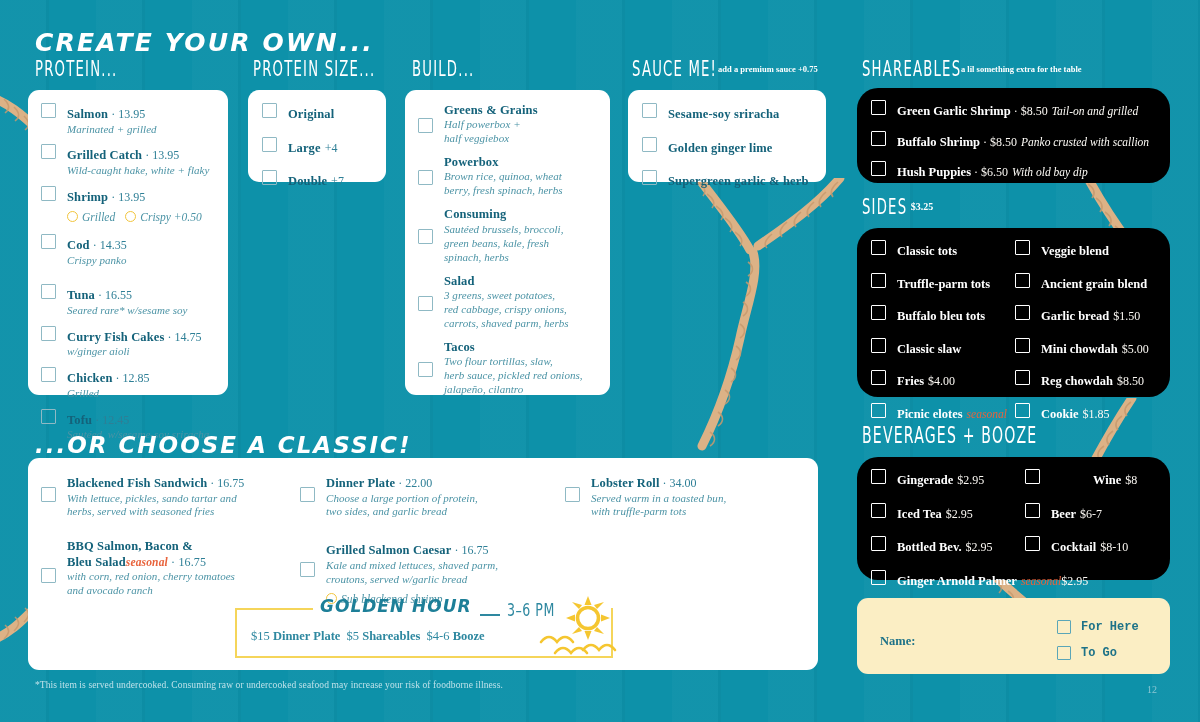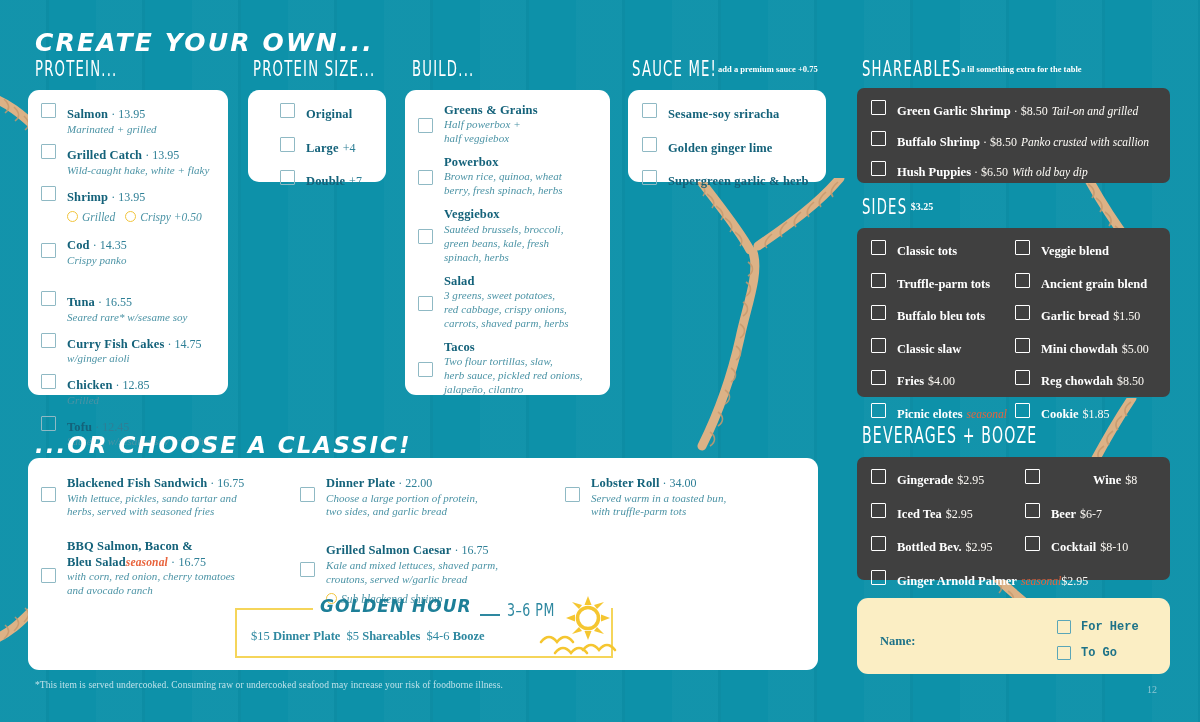--- a/index.html
+++ b/index.html
@@ -79,22 +79,22 @@
   }
 
   
   .card {
     position: absolute;
     background: #ffffff;
     border-radius: 11px;
   }
   .card-tan {
     position: absolute;
-    background: #404040;
-    border-radius: 7px;
+    background: #000000;
+    border-radius: 21px;
   }
   .card-cream {
     position: absolute;
     background: #fbeec4;
     border-radius: 11px;
   }
 
   
   .row { position: relative; display: flex; align-items: flex-start; }
   .cb {
@@ -360,21 +360,21 @@
         <div class="cb"></div>
         <div class="txt">
           <div><span class="name">Shrimp</span><span class="price"> · <span>13.95</span></span></div>
           <div style="margin-top:1px;">
             <span class="radio"></span><span class="subopt">Grilled</span>
             <span class="radio" style="margin-left:6px;"></span><span class="subopt">Crispy  +0.50</span>
           </div>
         </div>
       </div>
 
-      <div class="row" style="margin-bottom:24px;align-items:center;">
+      <div class="row" style="margin-bottom:17px;">
         <div class="cb"></div>
         <div class="txt">
           <div><span class="name">Cod</span><span class="price"> · <span>14.35</span></span></div>
           <div class="desc">Crispy panko</div>
         </div>
       </div>
 
       <div class="row" style="margin-bottom:8px;">
         <div class="cb"></div>
         <div class="txt">
@@ -406,21 +406,21 @@
           <div class="desc">Sautéed, w/sesame-soy sriracha</div>
         </div>
       </div>
 
     </div>
   </div>
 
   <div class="col-head condensed" style="left:253px; top:62px;">Protein Size...</div>
 
   <div class="card" style="left:248px; top:90px; width:138px; height:92px;">
-    <div style="padding:13px 14px 0 32px;">
+    <div style="padding:13px 14px 0 14px;">
       <div class="row" style="margin-bottom:14px;">
         <div class="cb"></div>
         <div class="txt"><span class="name">Original</span></div>
       </div>
       <div class="row" style="margin-bottom:14px;">
         <div class="cb"></div>
         <div class="txt"><span class="name">Large</span> <span class="price">+4</span></div>
       </div>
       <div class="row">
         <div class="cb"></div>
@@ -448,21 +448,21 @@
         <div class="txt">
           <div class="name">Powerbox</div>
           <div class="desc" style="white-space:pre-line;">Brown rice, quinoa, wheat
 berry, fresh spinach, herbs</div>
         </div>
       </div>
 
       <div class="row" style="margin-bottom:9px;">
         <div class="cb" style="margin-top:22px;"></div>
         <div class="txt">
-          <div class="name">Veggiebox</div>
+          <div class="name">Consuming</div>
           <div class="desc" style="white-space:pre-line;">Sautéed brussels, broccoli,
 green beans, kale, fresh
 spinach, herbs</div>
         </div>
       </div>
 
       <div class="row" style="margin-bottom:9px;">
         <div class="cb" style="margin-top:22px;"></div>
         <div class="txt">
           <div class="name">Salad</div>

